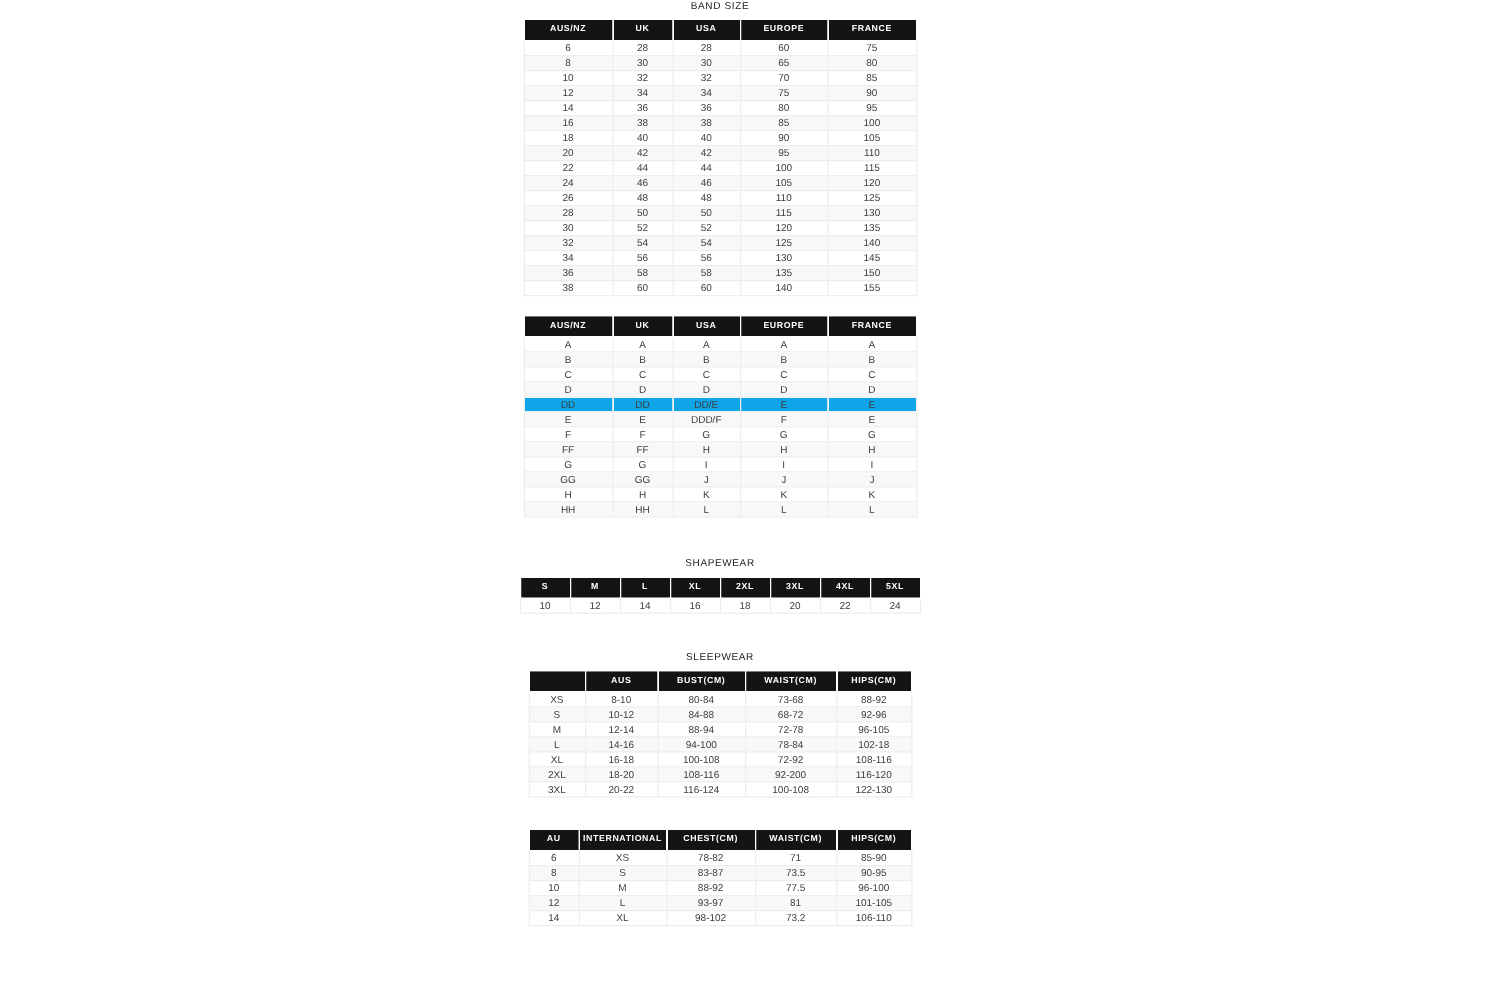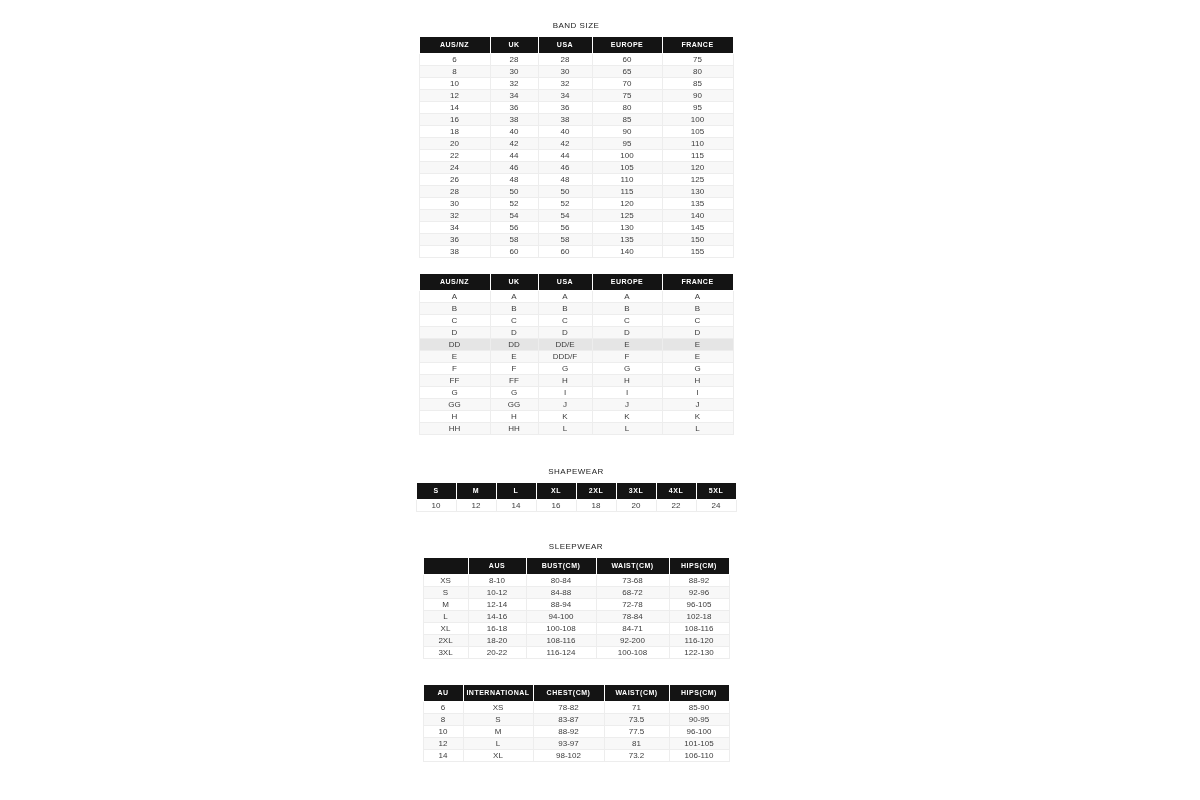--- a/index.html
+++ b/index.html
@@ -1,21 +1,21 @@
 <!DOCTYPE html>
 <html><head>
 <meta charset="utf-8">
 <style>
   * { margin: 0; padding: 0; box-sizing: border-box; }
   html, body { width: 1200px; height: 800px; background: #ffffff; overflow: hidden; }
   body { font-family: "Liberation Sans", sans-serif; }
 
   #sections {
     width: 1152px;
-    padding-top: 21px;
+    padding-top: 0;
   }
 
   .size-section { text-align: center; }
   .table-title {
     font-size: 8px;
     line-height: 9px;
     letter-spacing: 0.5px;
     color: #1c1c1c;
     text-transform: uppercase;
     margin-bottom: 6px;
@@ -48,21 +48,21 @@
     height: 9px;
     color: #3c3c3c;
     text-align: center;
     padding: 1px 2px;
     border: 1px solid #ededed;
     background: #ffffff;
     overflow: hidden;
     white-space: nowrap;
   }
   .size-table tbody tr:nth-child(even) td { background: #f8f8f8; }
-  .size-table tbody tr.highlight td { background: #e5e5e5; }
+  .size-table tbody tr.highlight td { background: #0ea5e9; }
 
   
   section[data-name="size-section-band-size"]        { margin-bottom: 15px; }
   section[data-name="size-section-cups"]             { margin-bottom: 32px; }
   section[data-name="size-section-shapewear"]        { margin-bottom: 30px; }
   section[data-name="size-section-sleepwear"]        { margin-bottom: 25px; }
   section[data-name="size-section-lingerie-bottoms"] { margin-bottom: 0; }
 </style>
 </head>
 <body>
@@ -400,21 +400,21 @@
             <td data-name="table-cell">L</td>
             <td data-name="table-cell">14-16</td>
             <td data-name="table-cell">94-100</td>
             <td data-name="table-cell">78-84</td>
             <td data-name="table-cell">102-18</td>
           </tr>
           <tr data-name="table-row">
             <td data-name="table-cell">XL</td>
             <td data-name="table-cell">16-18</td>
             <td data-name="table-cell">100-108</td>
-            <td data-name="table-cell">84-71</td>
+            <td data-name="table-cell">72-92</td>
             <td data-name="table-cell">108-116</td>
           </tr>
           <tr data-name="table-row">
             <td data-name="table-cell">2XL</td>
             <td data-name="table-cell">18-20</td>
             <td data-name="table-cell">108-116</td>
             <td data-name="table-cell">92-200</td>
             <td data-name="table-cell">116-120</td>
           </tr>
           <tr data-name="table-row">

